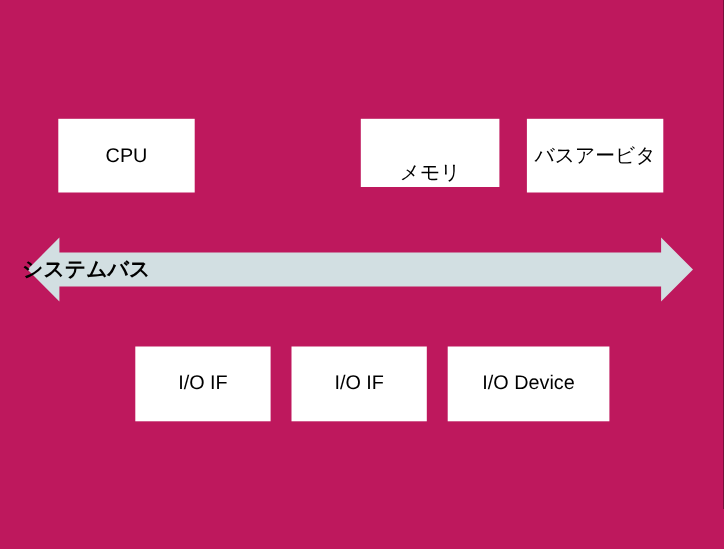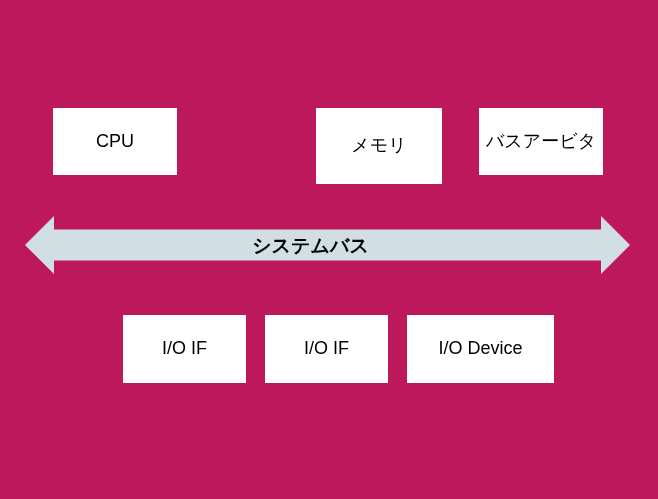--- a/index.html
+++ b/index.html
@@ -27,42 +27,41 @@
     font-size: 18px;
     line-height: 1.32;
   }
   .bus-svg {
     position: absolute;
     left: 0;
     top: 0;
   }
   .bus-label {
     position: absolute;
-    left: 8px;
+    left: 20px;
     top: 231px;
     width: 605px;
     height: 29px;
     line-height: 29px;
-    text-align: center;
     font-size: 19px;
     font-weight: bold;
     color: #000000;
   }
 </style>
 </head>
 <body>
 
 <div class="canvas">
 
   <div class="box" style="left:53px; top:108px; width:124px; height:67px;">
     <span>CPU</span>
   </div>
 
 
-  <div class="box" style="left:316px; top:108px; width:126px; height:76px;">
+  <div class="box" style="left:328px; top:108px; width:126px; height:62px;justify-content:flex-end;">
     <span>メモリ</span>
   </div>
 
   <div class="box" style="left:479px; top:108px; width:124px; height:67px;">
     <span>バスアービタ</span>
   </div>
 
   <svg class="bus-svg" width="658" height="499" viewBox="0 0 658 499">
     <polygon points="25,245 54,216 54,229.5 601,229.5 601,216 630,245 601,274 601,260.5 54,260.5 54,274" fill="#d2dfe2"></polygon>
   </svg>

